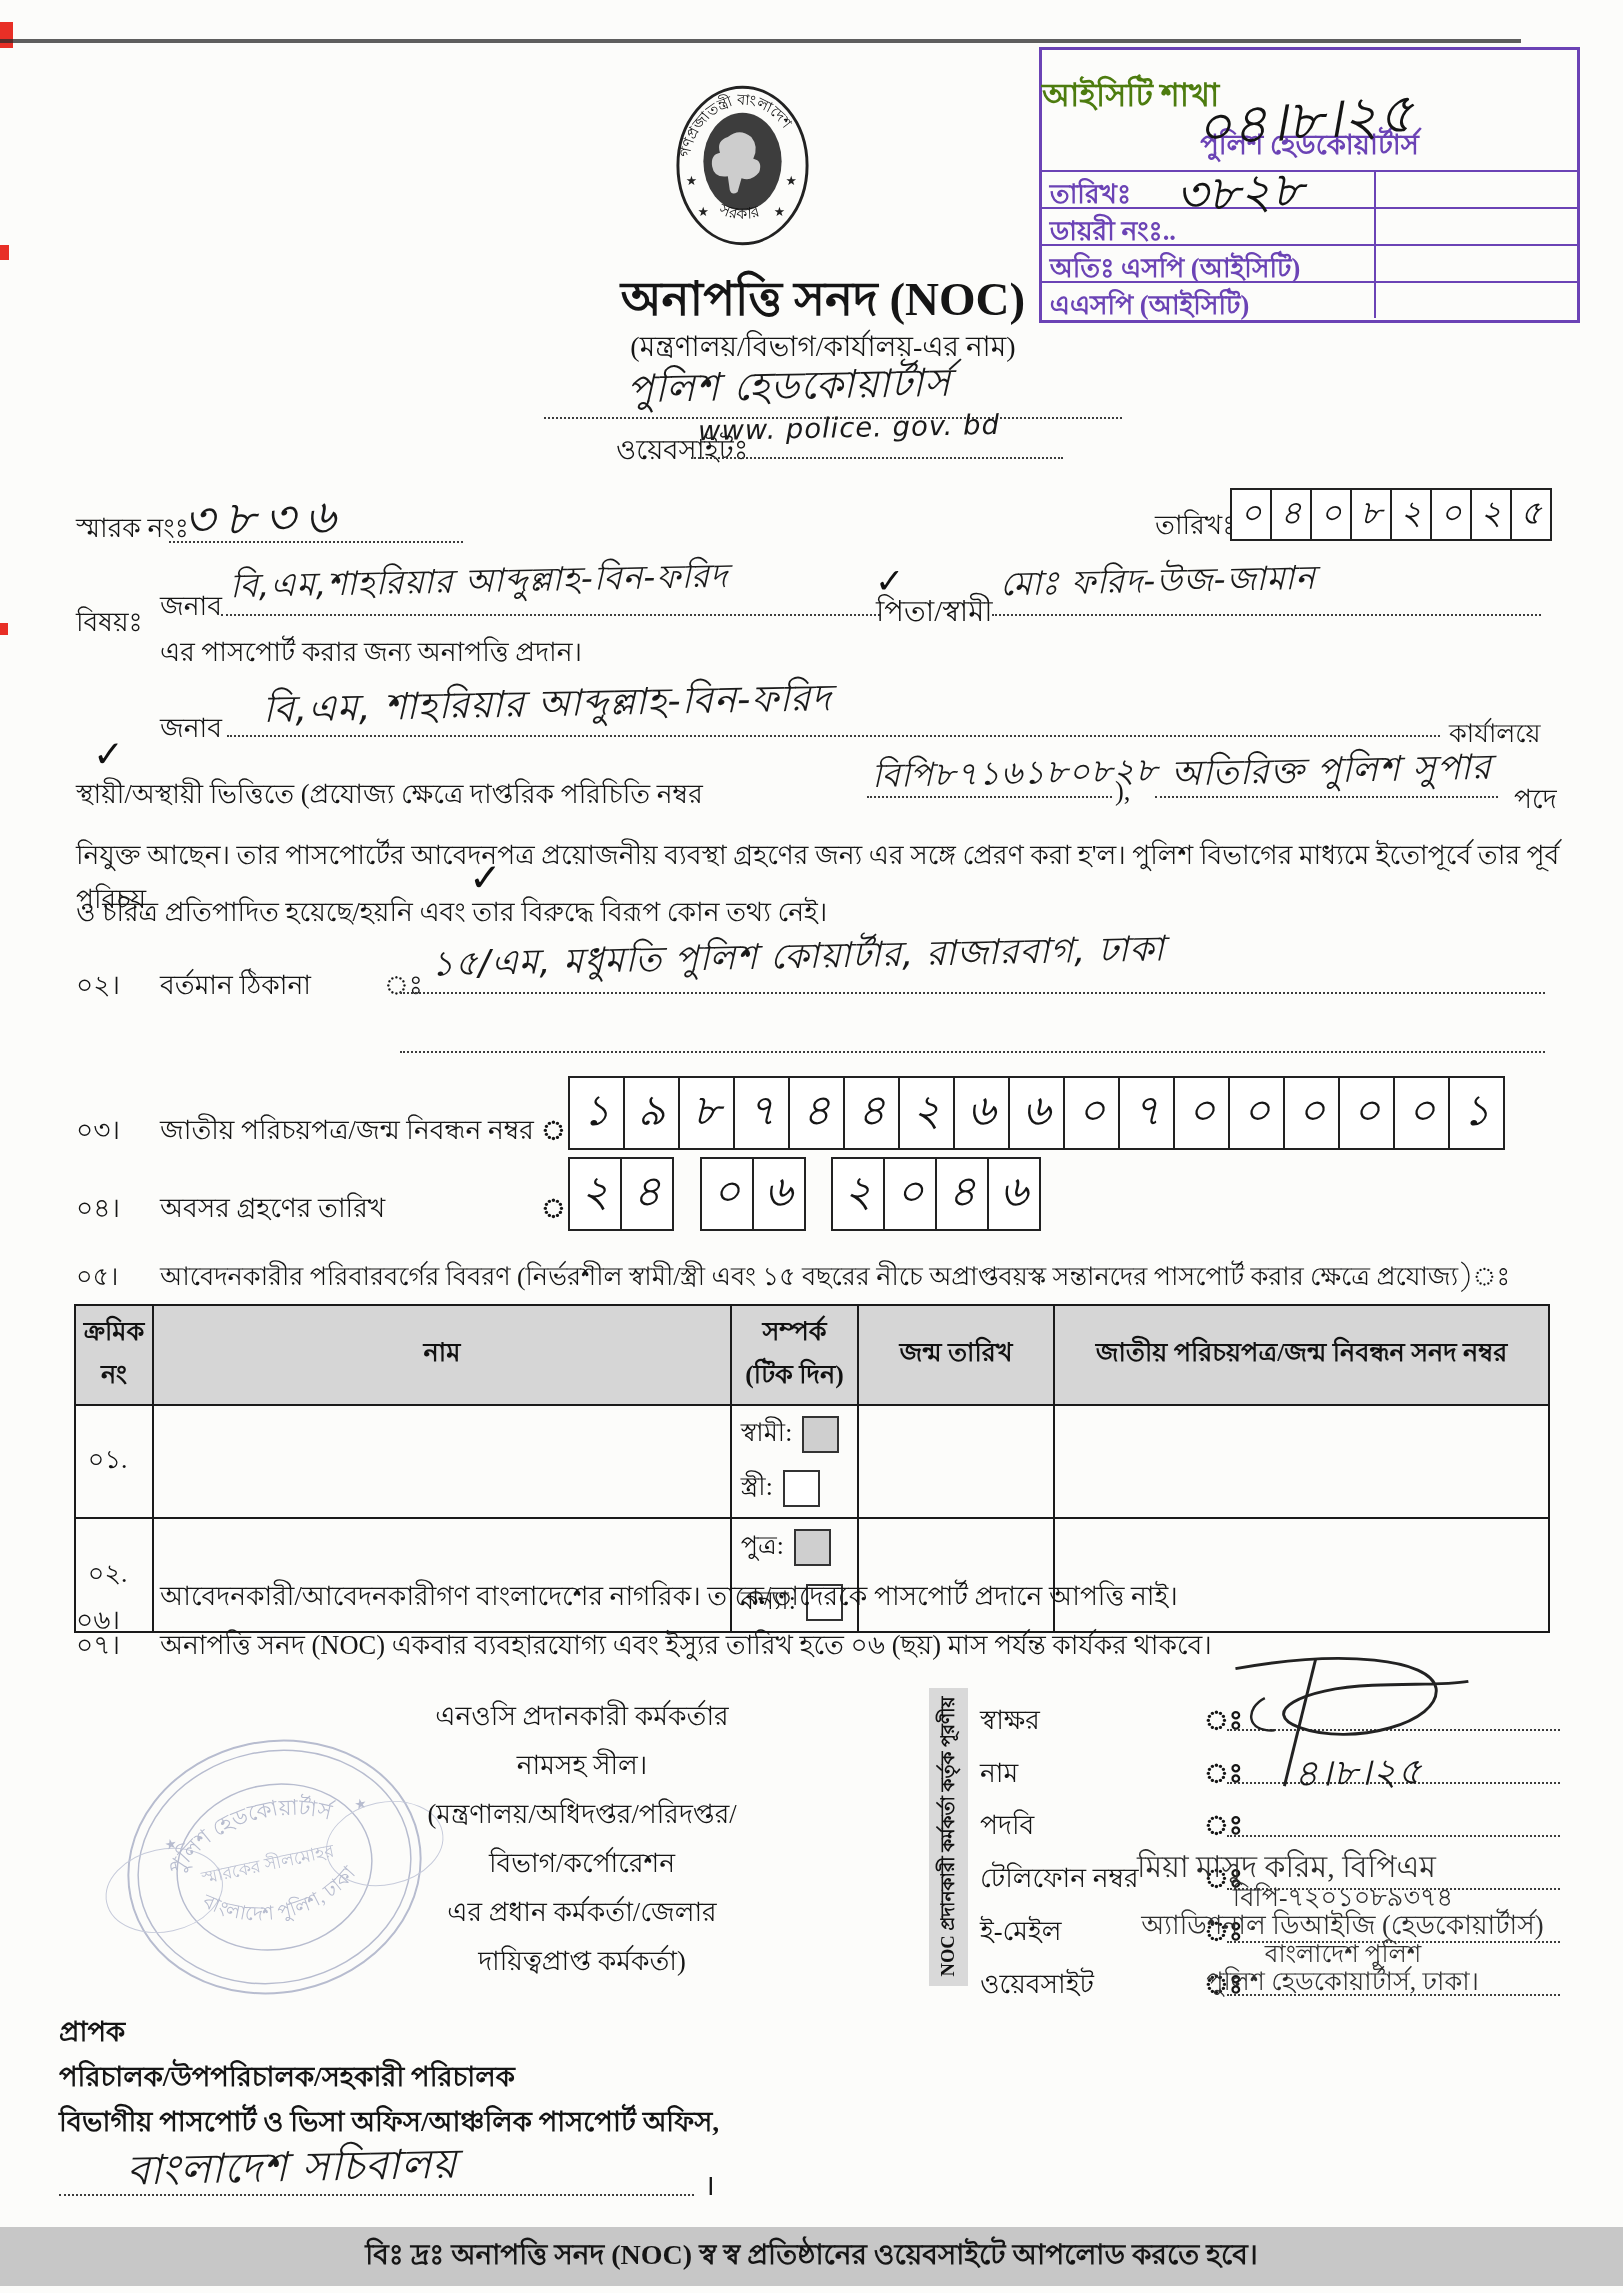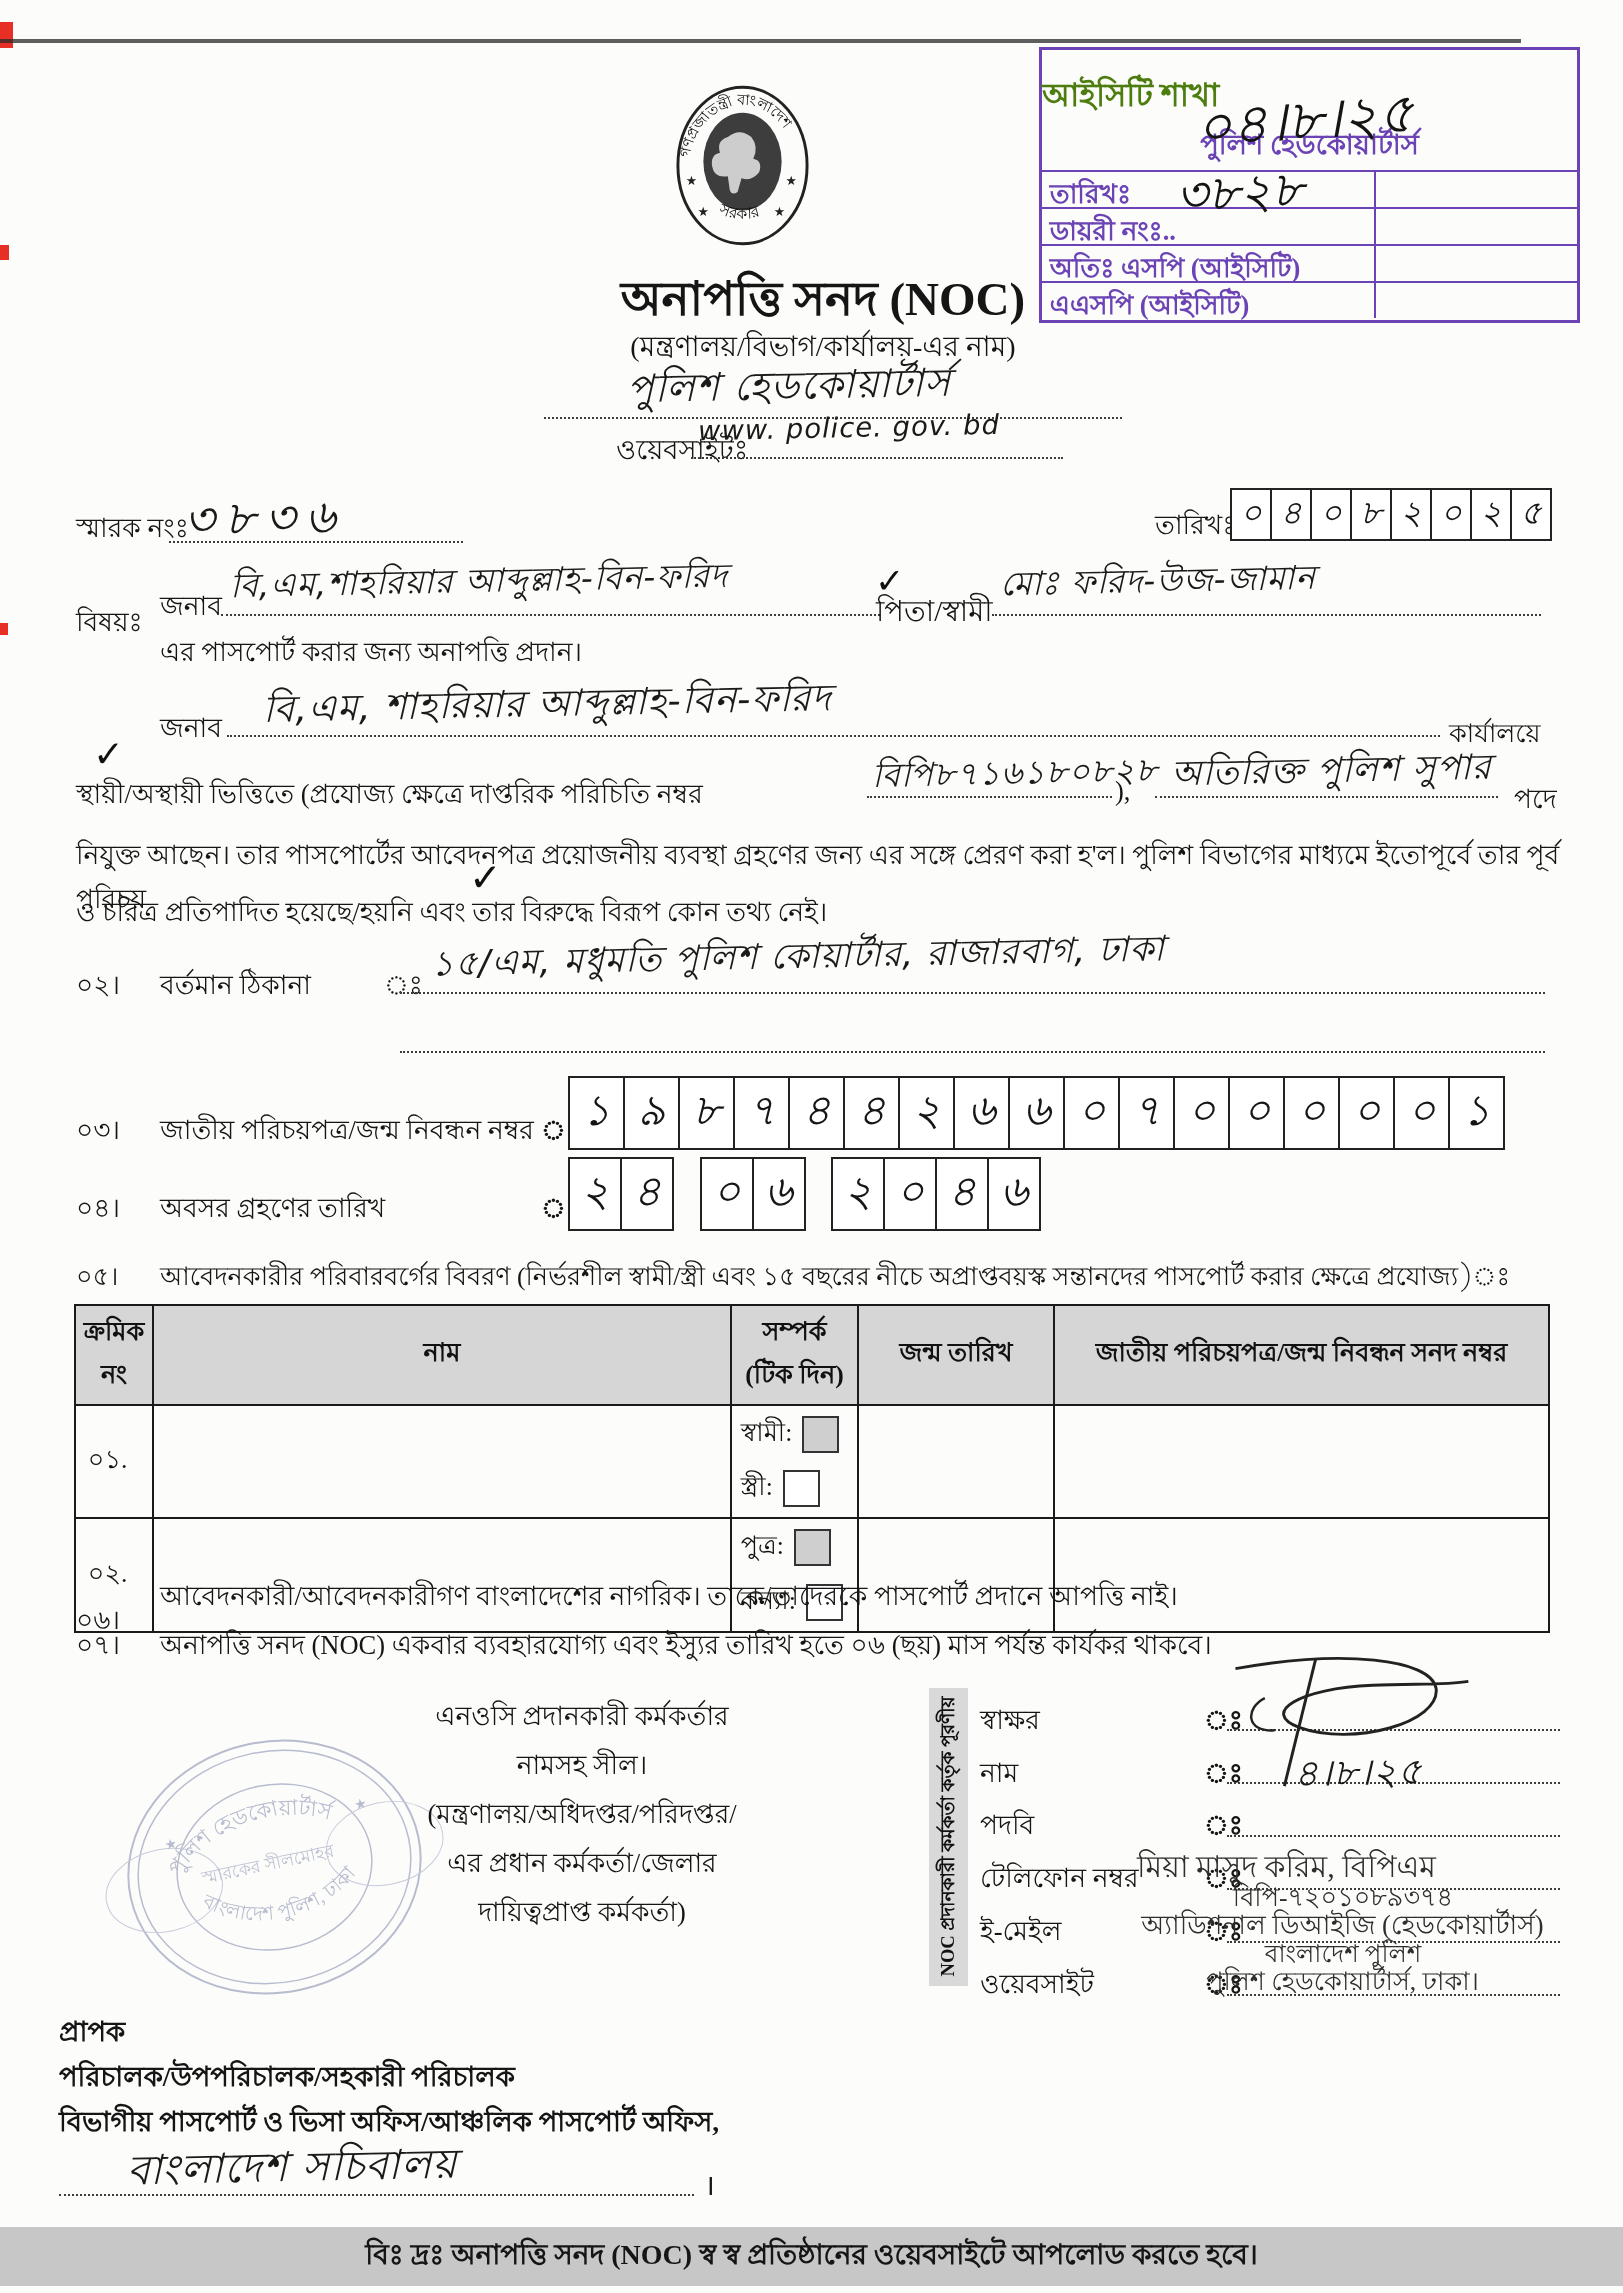--- a/index.html
+++ b/index.html
@@ -267,20 +267,21 @@
       <text x="110" y="152" font-size="18" fill="#8a93b4" font-family="Liberation Serif,serif">স্মারকের সীলমোহর</text>
       <text x="80" y="110" font-size="14" fill="#7f88ac">★</text>
       <text x="278" y="110" font-size="14" fill="#7f88ac">★</text>
     </svg>
   </div>
 
   <div class="abs" style="left:245px;top:1692px;width:674px;text-align:center;font-size:26.5px;line-height:49px;">
     <div class="lbl">এনওসি প্রদানকারী কর্মকর্তার</div>
     <div class="lbl">নামসহ সীল।</div>
     <div class="lbl">(মন্ত্রণালয়/অধিদপ্তর/পরিদপ্তর/</div>
+    <div class="lbl">বিভাগ/কর্পোরেশন</div>
     <div class="lbl">এর প্রধান কর্মকর্তা/জেলার</div>
     <div class="lbl">দায়িত্বপ্রাপ্ত কর্মকর্তা)</div>
   </div>
 
   <div class="abs" style="left:929px;top:1688px;width:39px;height:298px;background:#d9d9d9;"></div>
   <div class="abs" style="left:802px;top:1821px;width:294px;height:31px;transform:rotate(-90deg);font-size:18.6px;font-weight:bold;
               font-family:'Liberation Serif',serif;text-align:center;white-space:nowrap;">NOC প্রদানকারী কর্মকর্তা কর্তৃক পূরণীয়</div>
 
   <div class="abs lbl sigrow-label" style="left:980px;top:1700px;">স্বাক্ষর</div>
   <div class="abs lbl" style="left:1204px;top:1700px;font-size:26.5px;font-weight:bold;">ঃ</div>

